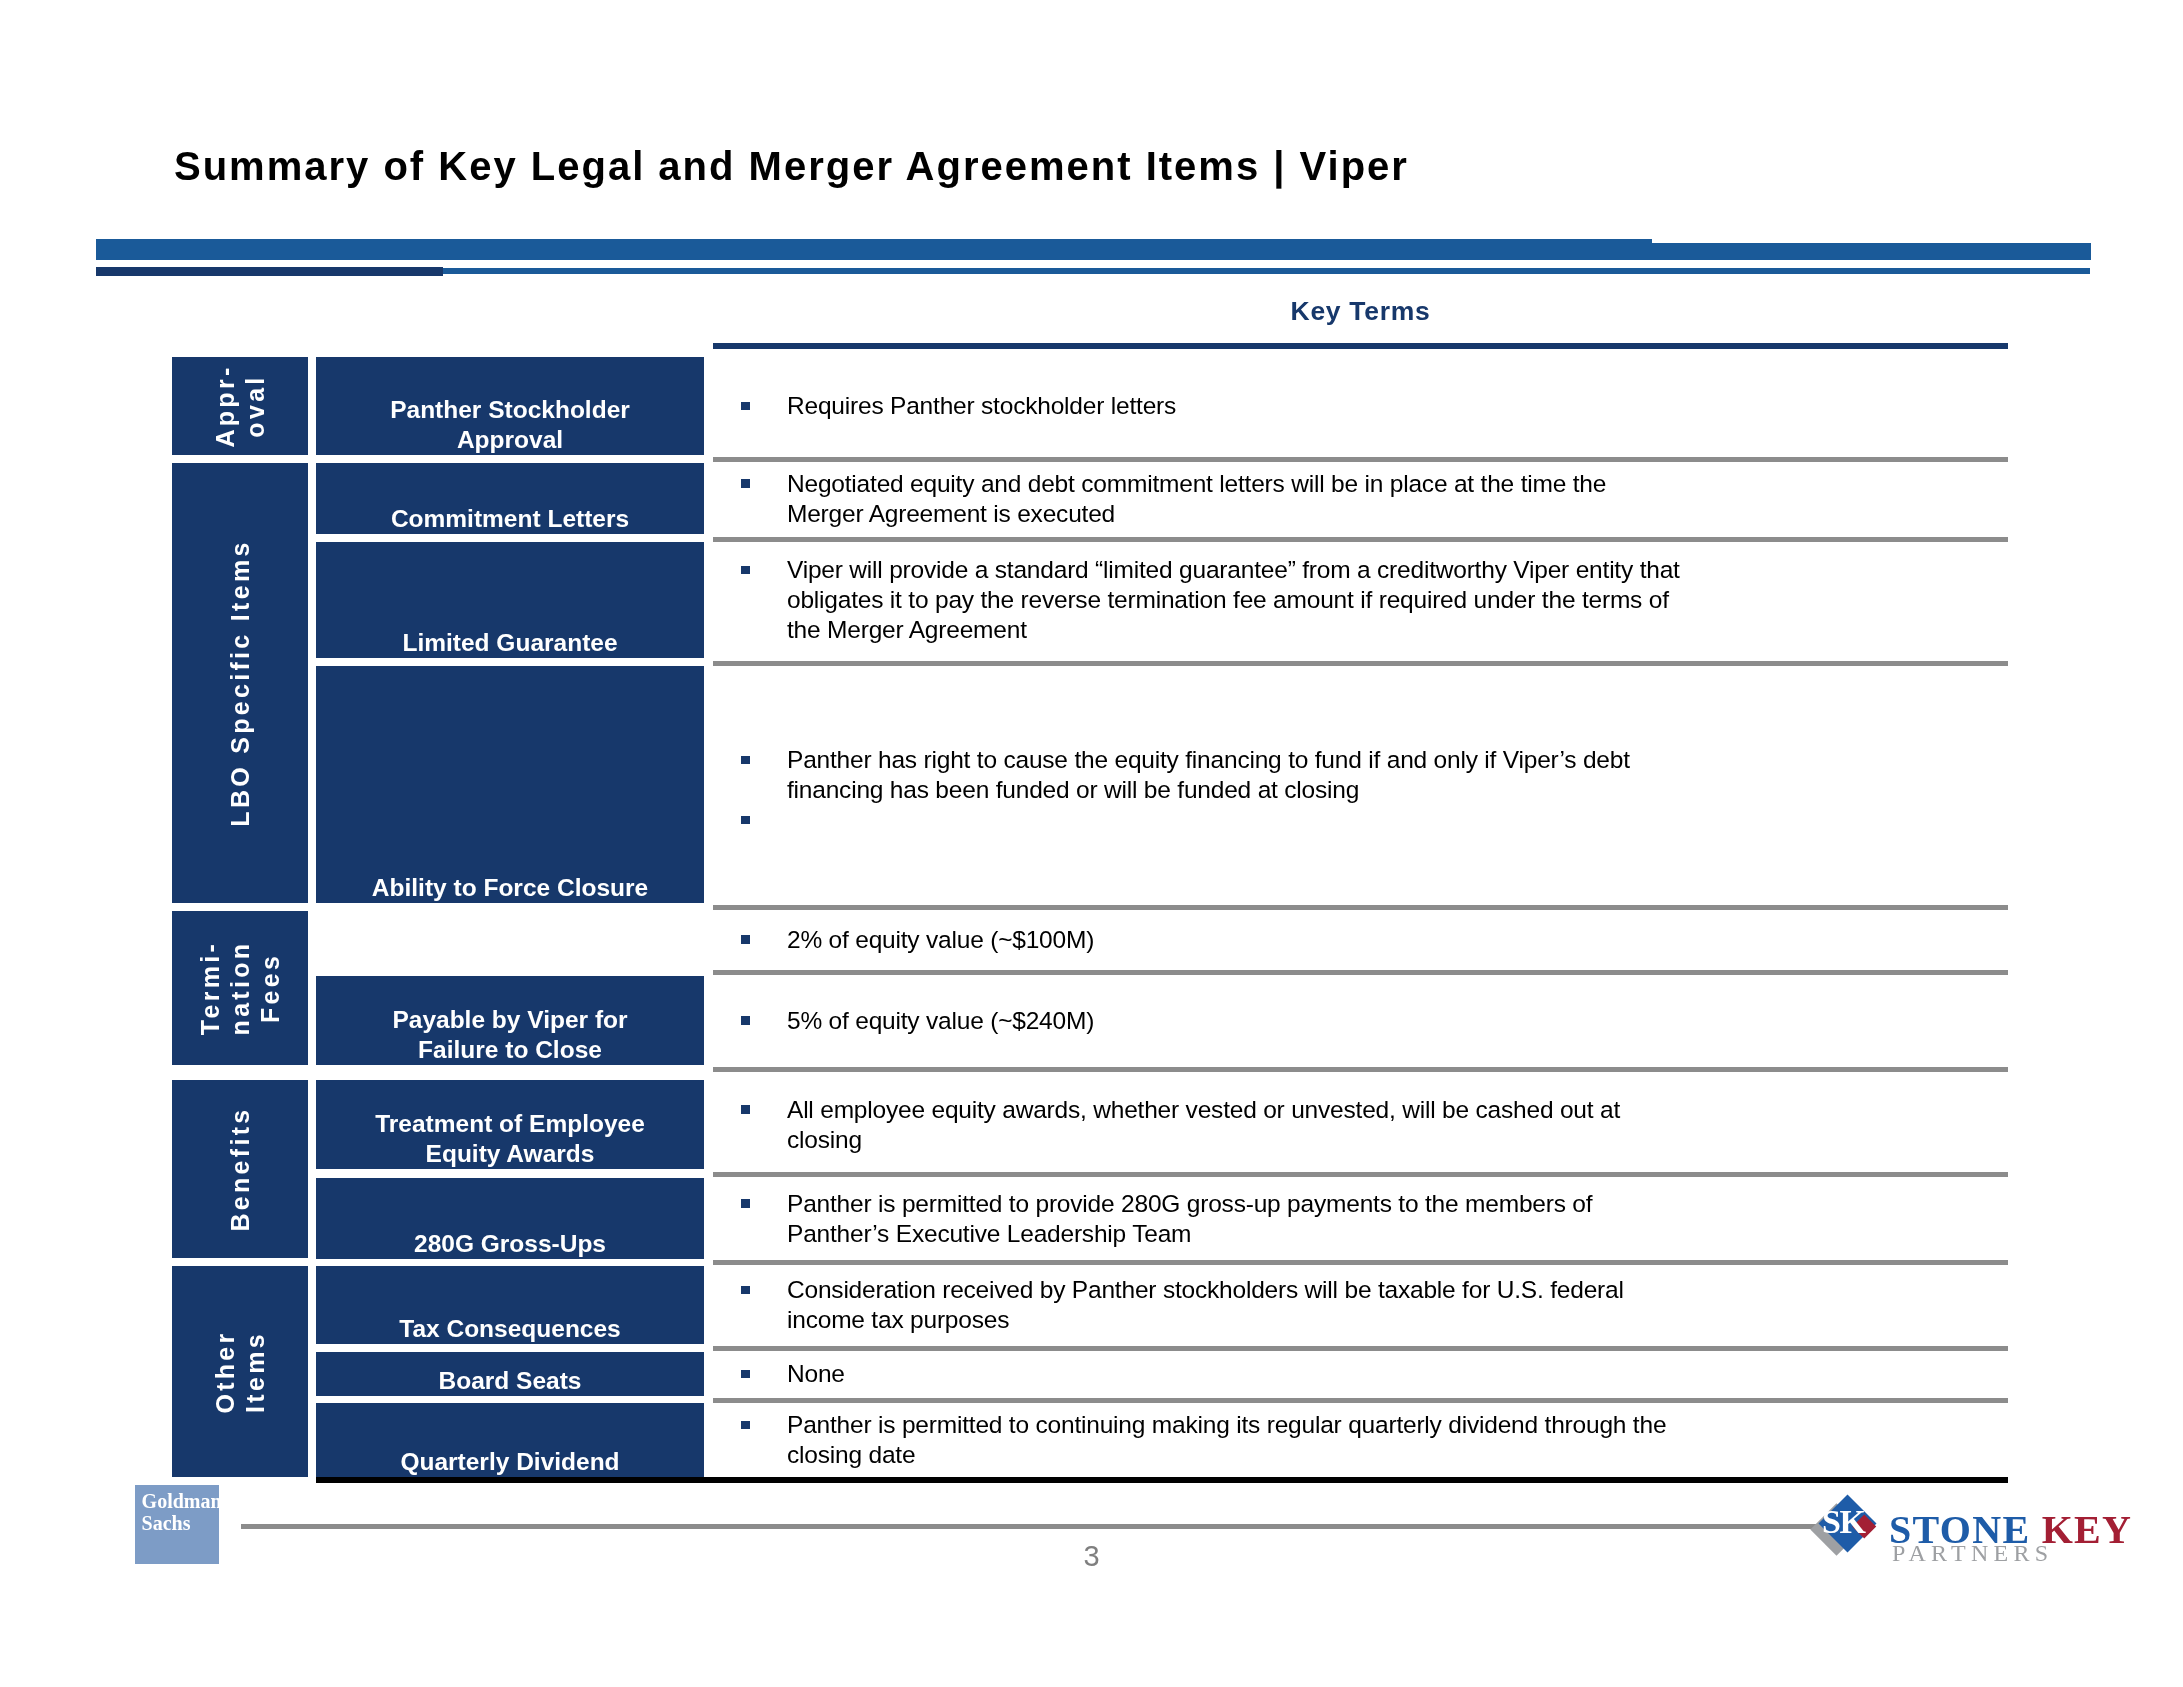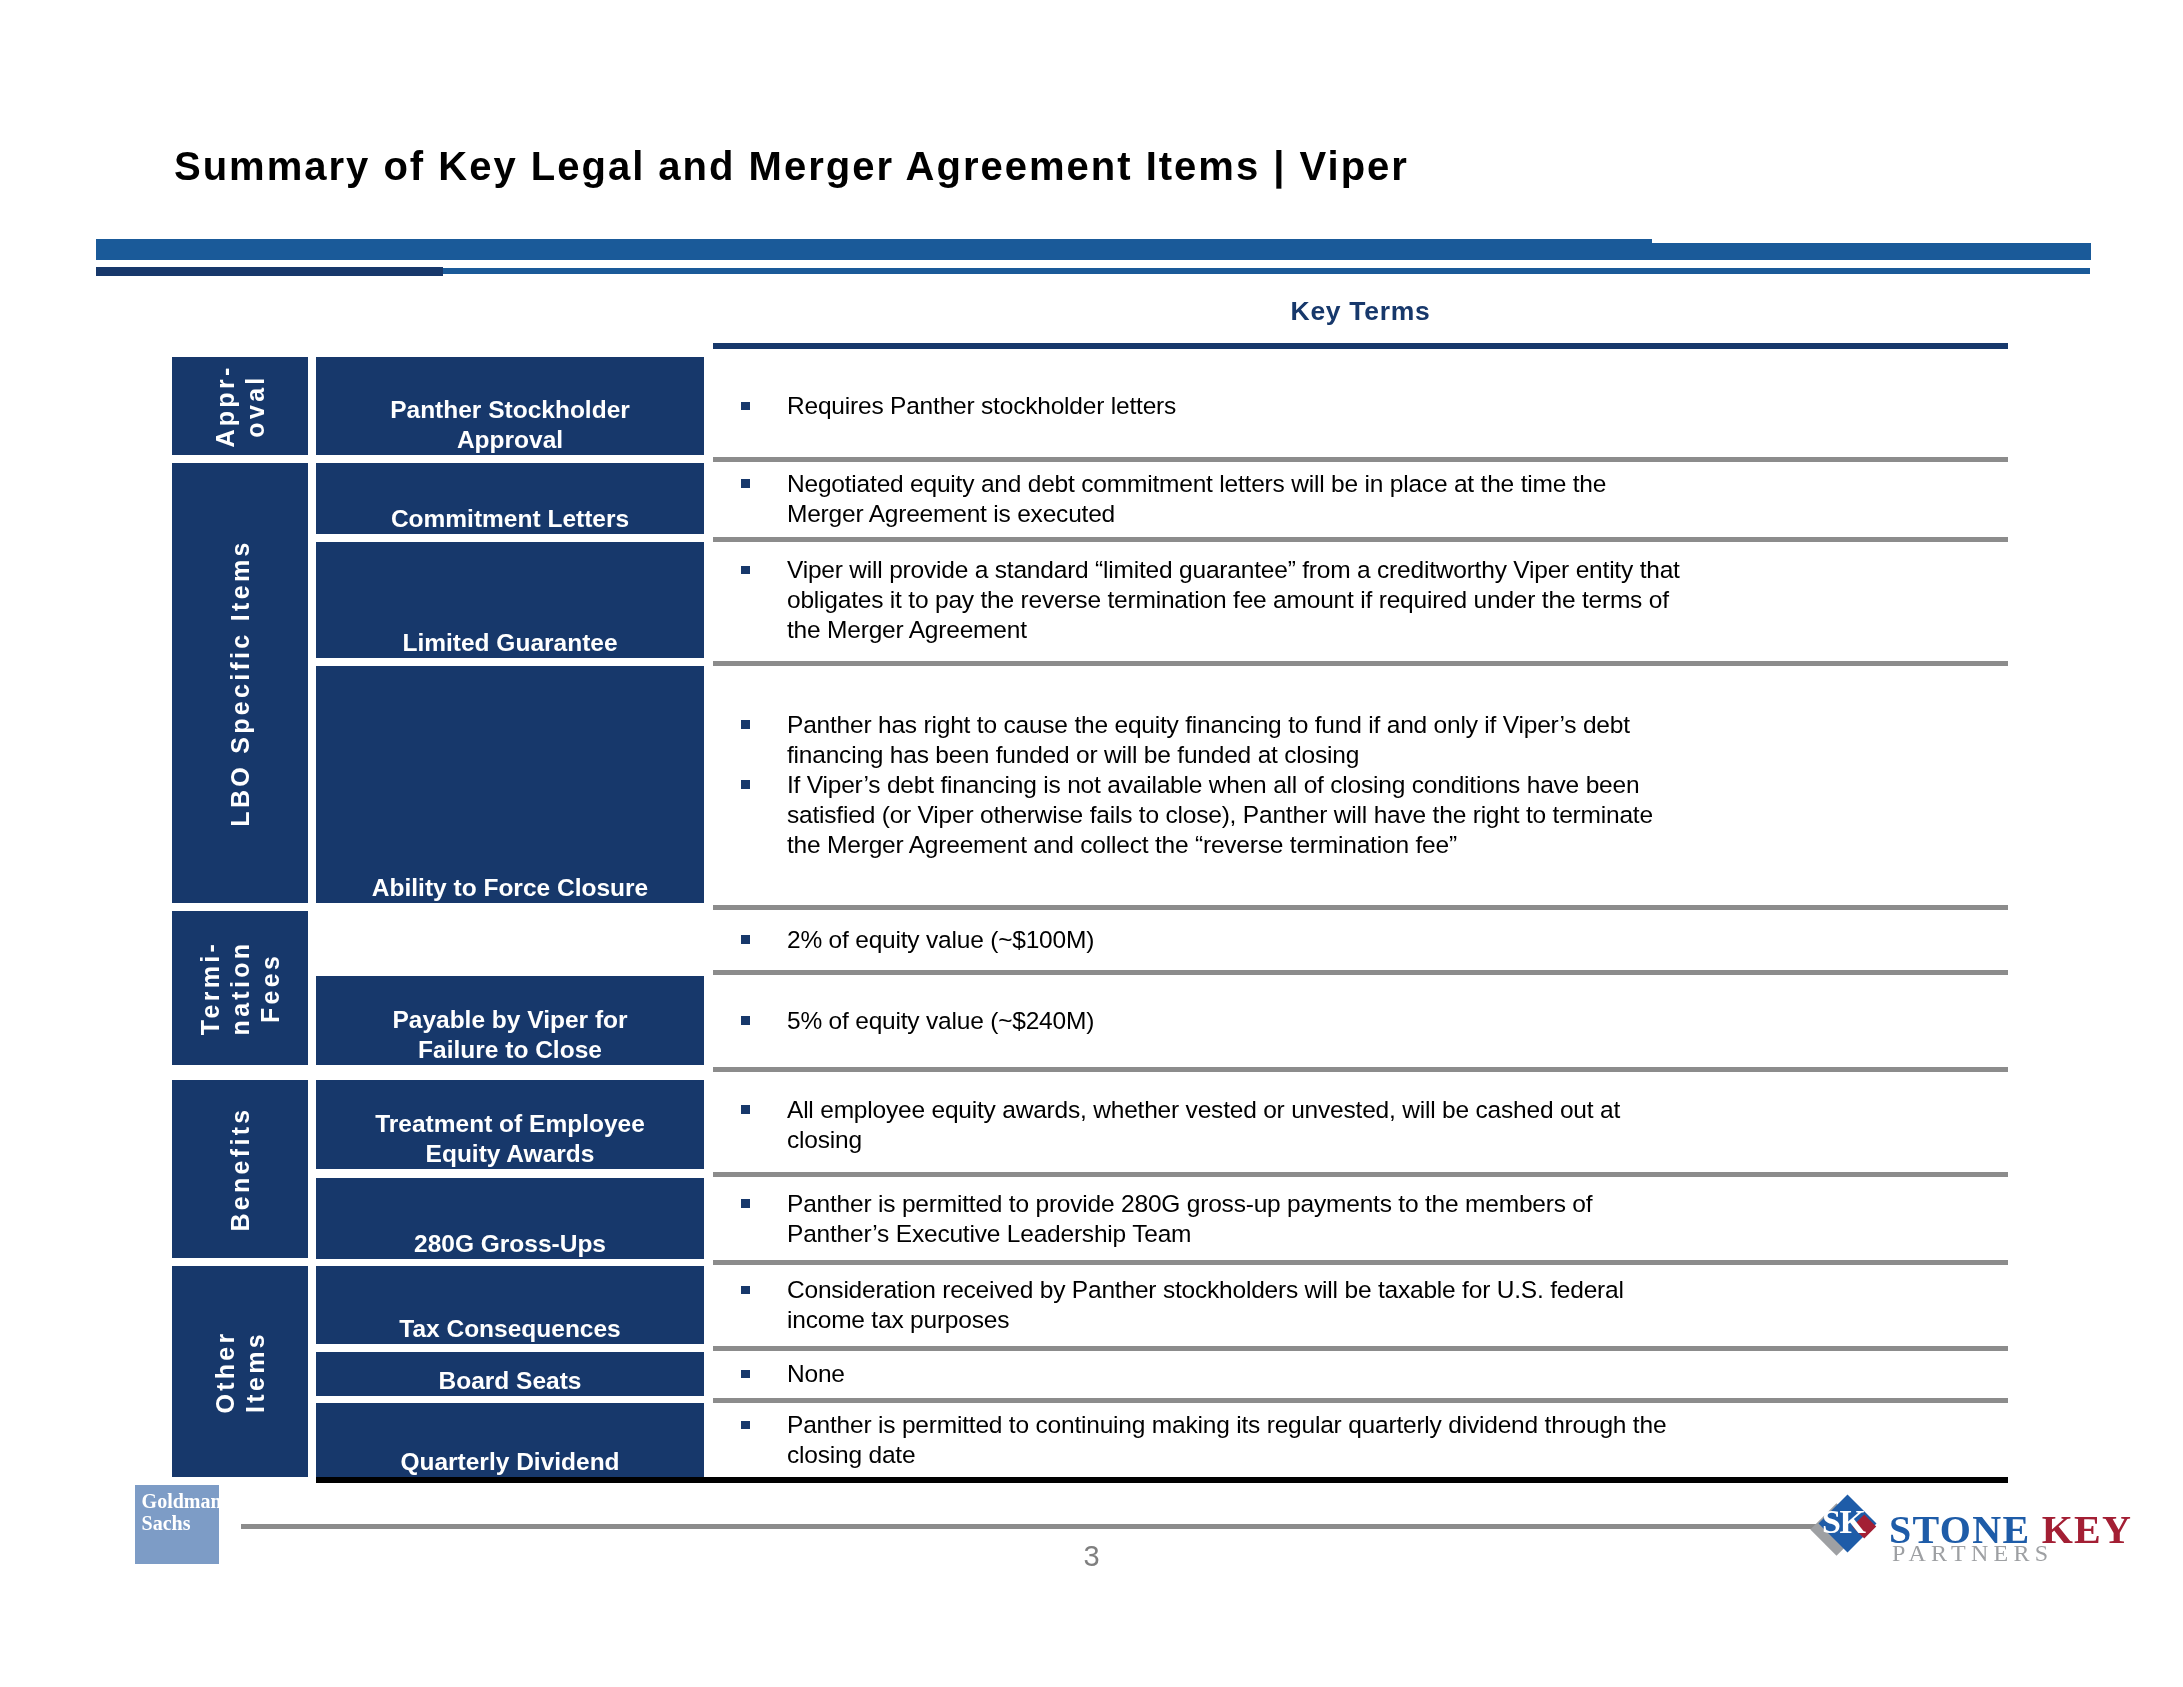--- a/index.html
+++ b/index.html
@@ -164,23 +164,20 @@
       </div>
   </div>
   <div class="cell r4">
     <div class="bullet">
         <span class="bmark"></span>
         <span class="btext">Panther has right to cause the equity financing to fund if and only if Viper’s debt
 financing has been funded or will be funded at closing</span>
       </div>
     <div class="bullet">
         <span class="bmark"></span>
-        <span class="btext">If Viper’s debt financing is not available when all of closing conditions have been
-satisfied (or Viper otherwise fails to close), Panther will have the right to terminate
-the Merger Agreement and collect the “reverse termination fee”</span>
       </div>
   </div>
   <div class="cell r5">
     <div class="bullet">
         <span class="bmark"></span>
         <span class="btext">2% of equity value (~$100M)</span>
       </div>
   </div>
   <div class="cell r6">
     <div class="bullet">

